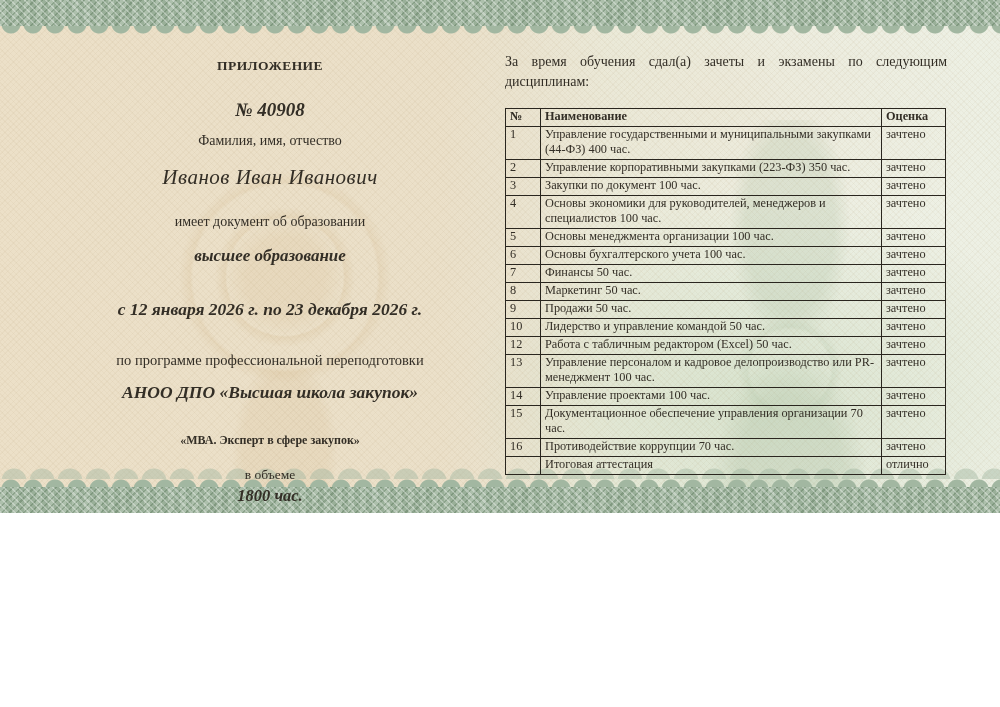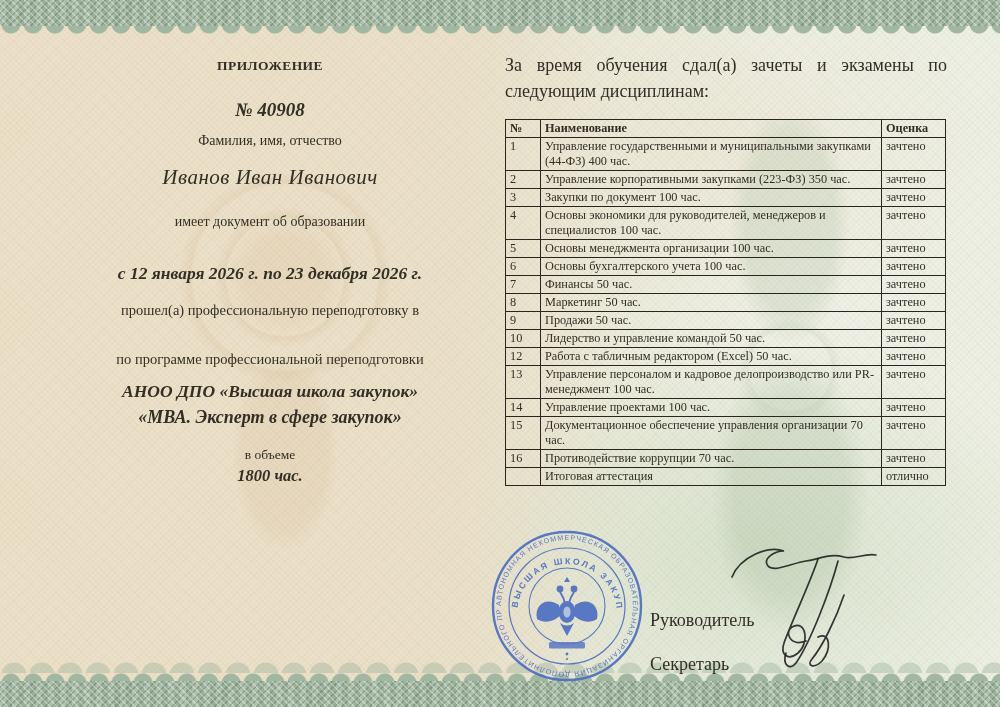--- a/index.html
+++ b/index.html
@@ -9,21 +9,21 @@
     --page-green:#eef1e6;
     --seal-blue:#4d6fc2;
     --text:#332e26;
     --table-border:#2a261f;
     --ink:#1c1c1c;
   }
   *{margin:0;padding:0;box-sizing:border-box;}
   html,body{width:1000px;height:707px;overflow:hidden;}
   body{font-family:"Liberation Serif","DejaVu Serif",serif;color:var(--text);}
   .doc{
-    position:relative;width:1000px;height:707px;overflow:hidden;
+    position:relative;width:1000px;height:513px;overflow:hidden;
     background:
       radial-gradient(ellipse 420px 300px at 76% 78%, rgba(208,222,198,.75) 0%, rgba(208,222,198,0) 70%),
       radial-gradient(ellipse 380px 260px at 72% 20%, rgba(234,226,206,.5) 0%, rgba(234,226,206,0) 70%),
       linear-gradient(90deg,#ece0c8 0%,#ebe0c9 44%,#eae3cf 52%,#ebecdc 62%,#eef1e6 78%,#edf0e4 100%);
   }
   
   .texture{
     position:absolute;inset:0;pointer-events:none;
     background-image:
       repeating-linear-gradient(45deg, rgba(150,120,70,.05) 0 1px, transparent 1px 4px),
@@ -80,26 +80,26 @@
   .t-title2{font-weight:bold;font-size:13.5px;letter-spacing:.4px;margin-top:2px;line-height:1.35;}
   .t-number{font-weight:bold;font-style:italic;font-size:19px;margin-top:24px;}
   .t-label{font-size:14px;margin-top:12px;}
   .t-fio{font-weight:normal;font-style:italic;font-size:21px;margin-top:16px;letter-spacing:.5px;}
   .t-doc{font-size:14px;margin-top:24px;}
   .t-edu{font-weight:bold;font-style:italic;font-size:17px;margin-top:16px;}
   .t-period{font-weight:bold;font-style:italic;font-size:17.5px;margin-top:33px;}
   .t-passed{font-size:14.5px;margin-top:18px;}
   .t-org{font-weight:bold;font-style:italic;font-size:17.5px;margin-top:13px;}
   .t-proglabel{font-size:14.5px;margin-top:32px;}
-  .t-prog{font-weight:bold;font-style:italic;font-size:18px;margin-top:5px;}
+  .t-prog{font-weight:bold;font-size:12px;margin-top:30px;}
   .t-vollabel{font-size:13.5px;margin-top:19px;}
   .t-vol{font-weight:bold;font-style:italic;font-size:16.5px;margin-top:3px;}
   
   .page-right{position:absolute;left:505px;top:52px;width:442px;}
-  .intro{font-size:18px;line-height:1.45;text-align:justify;}
+  .intro{font-size:14px;line-height:1.45;text-align:justify;}
   table.subjects{
     margin-top:15px;width:441px;border-collapse:collapse;
     font-size:12.3px;line-height:1.22;
   }
   table.subjects th, table.subjects td{
     border:1px solid var(--table-border);
     padding:.5px 4px 1.5px 4px;vertical-align:top;text-align:left;
   }
   table.subjects th{font-weight:bold;}
   .col-num{width:35px;}
@@ -124,22 +124,22 @@
   <div class="wm-right"></div>
   <div class="band band-top"></div>
   <div class="band band-bottom"></div>
 
   <div class="page-left">
     <span class="pl-line t-title">ПРИЛОЖЕНИЕ</span>
     <span class="pl-line t-number">№ 40908</span>
     <span class="pl-line t-label">Фамилия, имя, отчество</span>
     <span class="pl-line t-fio">Иванов Иван Иванович</span>
     <span class="pl-line t-doc">имеет документ об образовании</span>
+    <span class="pl-line t-edu">высшее образование</span>
     <span class="pl-line t-period">с 12 января 2026 г. по 23 декабря 2026 г.</span>
-    <span class="pl-line t-passed">прошел(а) профессиональную переподготовку в</span>
     <span class="pl-line t-proglabel">по программе профессиональной переподготовки</span>
     <span class="pl-line t-org">АНОО ДПО «Высшая школа закупок»</span>
     <span class="pl-line t-prog">«МВА. Эксперт в сфере закупок»</span>
     <span class="pl-line t-vollabel">в объеме</span>
     <span class="pl-line t-vol">1800 час.</span>
   </div>
 
   <div class="page-right">
     <p class="intro">За время обучения сдал(а) зачеты и экзамены по следующим дисциплинам:</p>
     <table class="subjects">

